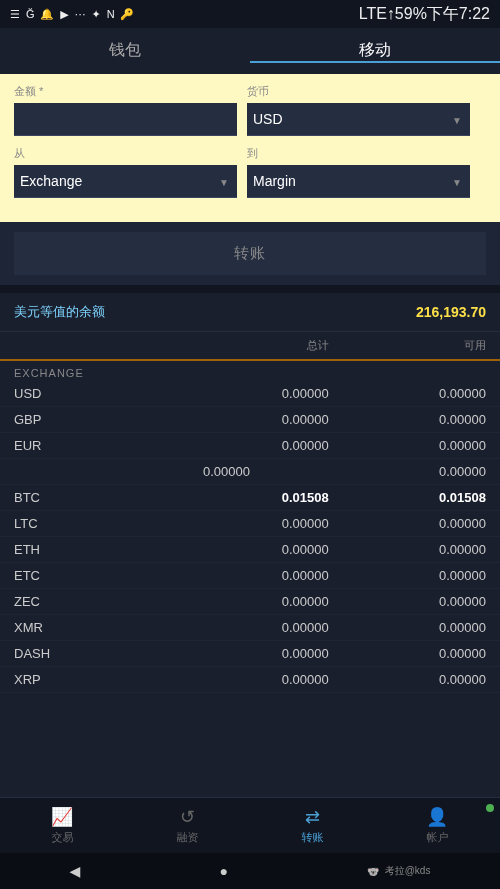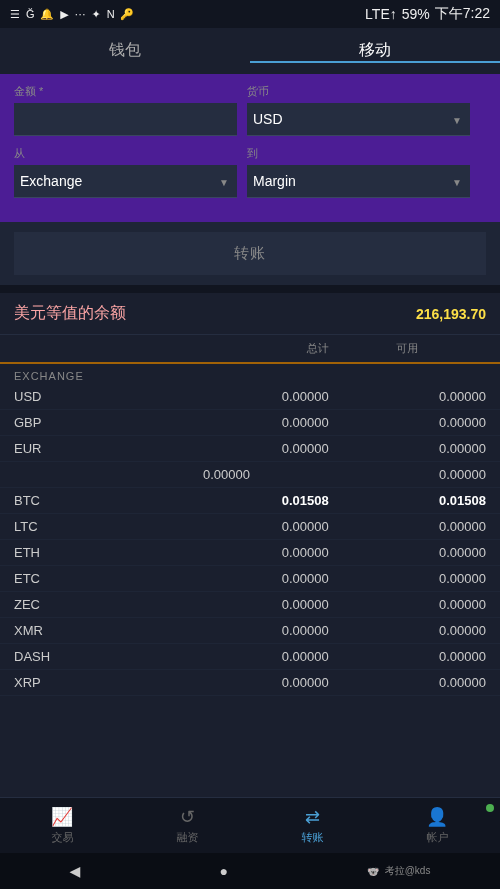--- a/index.html
+++ b/index.html
@@ -18,21 +18,21 @@
       height: 28px;
       background: #111520;
       display: flex;
       align-items: center;
       justify-content: space-between;
       padding: 0 10px;
       font-size: 11px;
       color: #eee;
     }
     .status-left { display: flex; align-items: center; gap: 6px; }
-    .status-right { display: flex; align-items: center; gap: 5px; font-size: 14px; }
+    .status-right { display: flex; align-items: center; font-size: 16px; }
 
     
     .tab-header {
       display: flex;
       height: 46px;
       background: #1a1f2e;
       align-items: center;
     }
     .tab-item {
       flex: 1;
@@ -44,21 +44,21 @@
       border-bottom: 2px solid transparent;
       cursor: pointer;
     }
     .tab-item.active {
       color: #fff;
       border-bottom: 2px solid #4a9fd4;
     }
 
     
     .form-area {
-      background: #4c1d95;
+      background: #fef9c3;
       padding: 10px 30px 14px 14px;
     }
 
     .form-row {
       display: flex;
       gap: 10px;
       margin-bottom: 10px;
     }
 
     .form-group {
@@ -136,42 +136,42 @@
 
     
     .balance-section {
       padding: 10px 14px;
       display: flex;
       justify-content: space-between;
       align-items: center;
       border-bottom: 1px solid #252d40;
     }
     .balance-label {
-      font-size: 16px;
-      color: #fca5a5;
+      font-size: 13px;
+      color: #7dd3fc;
     }
     .balance-value {
       font-size: 14px;
       color: #fde047;
       font-weight: bold;
     }
 
     
     .table-header {
       display: flex;
       padding: 6px 14px;
       border-bottom: 2px solid #a16207;
     }
     .table-header-col {
       font-size: 11px;
       color: #888;
     }
     .col-name { flex: 2; }
     .col-total { flex: 2; text-align: right; }
-    .col-avail { flex: 2; text-align: center; }
+    .col-avail { flex: 2; text-align: right; }
 
     .table-section-label {
       padding: 6px 14px 2px 14px;
       font-size: 11px;
       color: #888;
       letter-spacing: 1px;
     }
 
     .table-row {
       display: flex;

